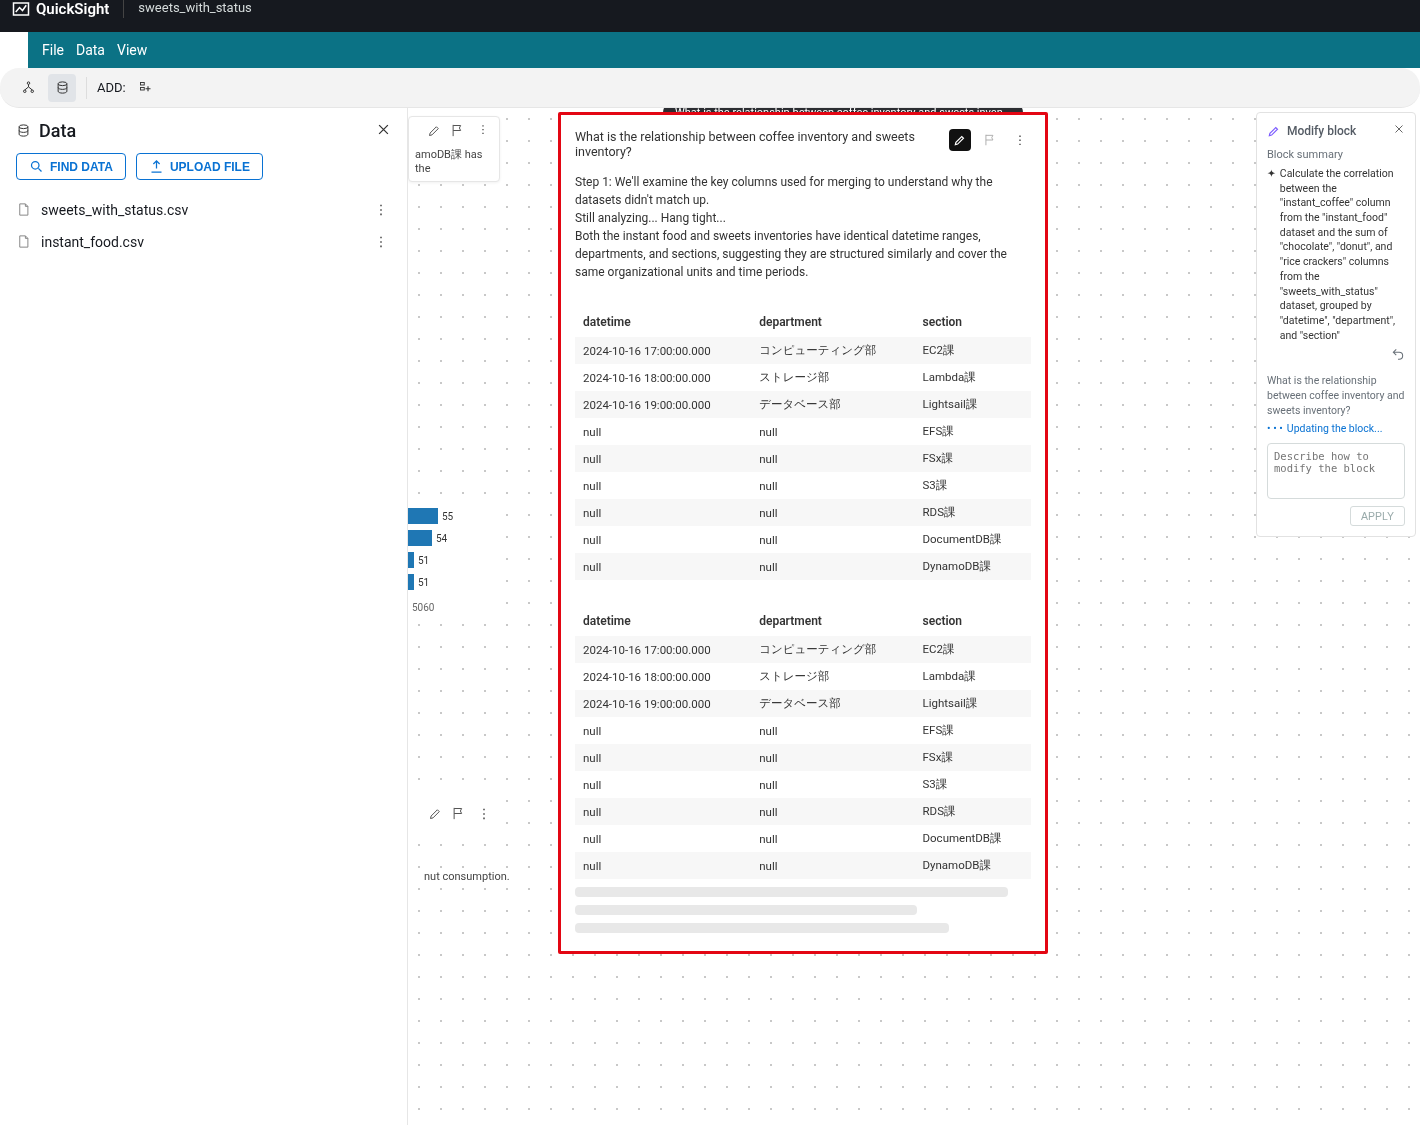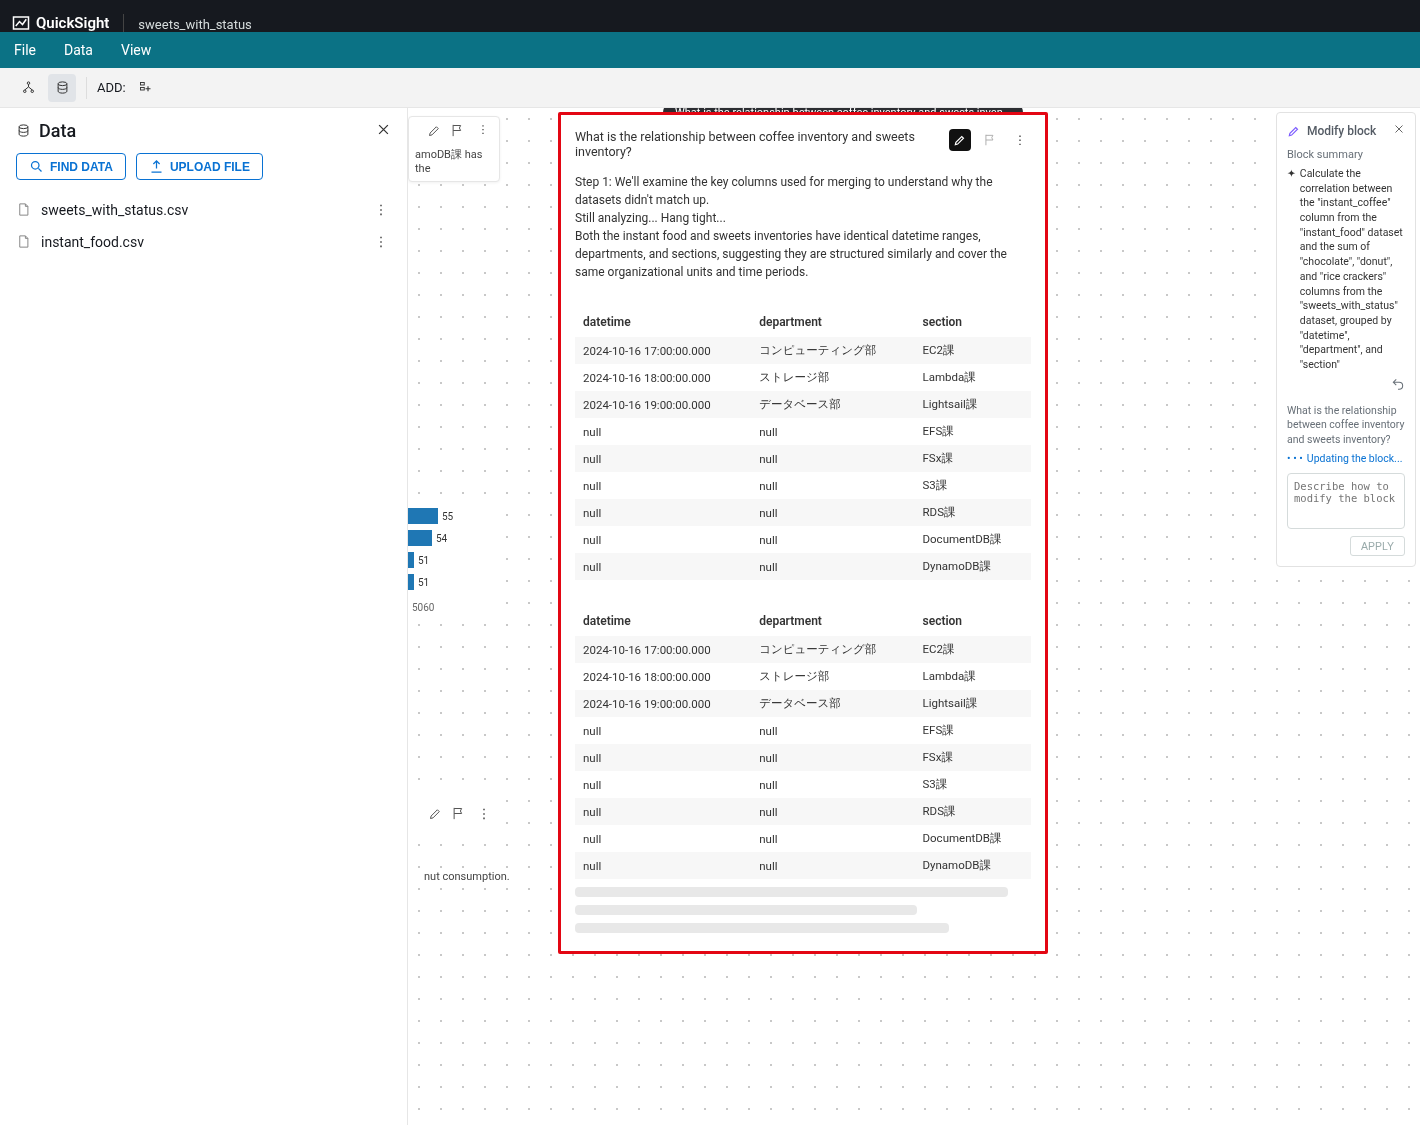--- a/index.html
+++ b/index.html
@@ -1,27 +1,27 @@
 <!DOCTYPE html>
 <html><head>
 <meta charset="utf-8">
 <style>
   * { box-sizing: border-box; margin: 0; padding: 0; }
   html, body { height: 100%; font-family: -apple-system, "Segoe UI", Roboto, Arial, sans-serif; font-size: 13px; color: #16191f; background: #fff; }
   
-  .appbar { height: 32px; background: #16191f; color: #fff; display: flex; align-items: flex-end; padding: 0 12px; gap: 14px; }
+  .appbar { height: 32px; background: #16191f; color: #fff; display: flex; align-items: flex-start; padding: 0 12px; gap: 14px; }
   .appbar .logo { display: flex; align-items: center; gap: 6px; font-size: 15px; font-weight: 600; }
   .appbar .logo svg { width: 18px; height: 18px; }
   .appbar .divider { width: 1px; height: 18px; background: #444; }
   .appbar .doc-title { color: #d5dbdb; font-size: 13px; }
   
-  .menubar { height: 36px; background: #0b7285; color: #fff; display: flex; align-items: center; padding: 0 14px; gap: 28px; font-size: 14px; }
+  .menubar { height: 36px; background: #0b7285; color: #fff; display: flex; align-items: center; padding: 0 14px; gap: 12px; font-size: 14px; margin-left: 28px; }
   .menubar .item { cursor: pointer; }
   
-  .toolrow { height: 40px; background: #f3f3f3; border-bottom: 1px solid #e6e6e6; display: flex; align-items: center; padding: 0 14px; gap: 6px; }
+  .toolrow { height: 40px; background: #f3f3f3; border-bottom: 1px solid #e6e6e6; display: flex; align-items: center; padding: 0 14px; gap: 6px; border-radius: 19px; }
   .tool-btn { width: 28px; height: 28px; display: flex; align-items: center; justify-content: center; border-radius: 4px; cursor: pointer; }
   .tool-btn.active { background: #e1e4e8; }
   .tool-sep { width: 1px; height: 22px; background: #ddd; margin: 0 4px; }
   .add-label { color: #16191f; font-size: 13px; }
   
   .layout { display: flex; height: calc(100% - 108px); }
   .leftpanel { width: 408px; background: #fff; border-right: 1px solid #e6e6e6; display: flex; flex-direction: column; }
   .panel-header { display: flex; align-items: center; padding: 12px 16px; gap: 8px; }
   .panel-header .title { font-size: 18px; font-weight: 500; flex: 1; }
   .close-x { cursor: pointer; font-size: 18px; color: #555; }
@@ -70,21 +70,21 @@
   .blk-icon { width: 22px; height: 22px; border-radius: 4px; display: flex; align-items: center; justify-content: center; cursor: pointer; }
   .blk-icon.dark { background: #111; color: #fff; }
   .step-text { margin-top: 14px; line-height: 1.5; }
   .data-table { width: 100%; border-collapse: collapse; margin-top: 26px; font-size: 11.5px; }
   .data-table th { text-align: left; font-weight: 600; padding: 8px 8px; font-size: 12px; }
   .data-table td { padding: 6px 8px; }
   .data-table tbody tr:nth-child(odd) { background: #f7f7f7; }
   .skeleton { height: 10px; background: #e8e8e8; border-radius: 4px; margin-top: 8px; }
   
   .modify-panel {
-    position: absolute; top: 4px; right: 4px; width: 140px;
+    position: absolute; top: 4px; right: 4px; width: 160px;
     background: #fff; border: 1px solid #e2e2e2; border-radius: 4px; padding: 10px; font-size: 11px;
   }
   .modify-panel .mp-head { display: flex; align-items: center; gap: 6px; font-size: 12px; color: #545b64; font-weight: 500; }
   .mp-close { margin-left: auto; cursor: pointer; }
   .mp-sub { color: #687078; margin-top: 10px; font-size: 11px; }
   .mp-summary { margin-top: 6px; font-size: 10.5px; color: #333; line-height: 1.4; display: flex; gap: 4px; }
   .mp-summary .spark { flex-shrink: 0; }
   .undo-icon { text-align: right; color: #687078; margin-top: 4px; cursor: pointer; }
   .mp-q { margin-top: 10px; color: #687078; font-size: 10.5px; line-height: 1.4; }
   .mp-status { color: #0972d3; font-size: 10.5px; margin-top: 4px; display: flex; align-items: center; gap: 4px; }

